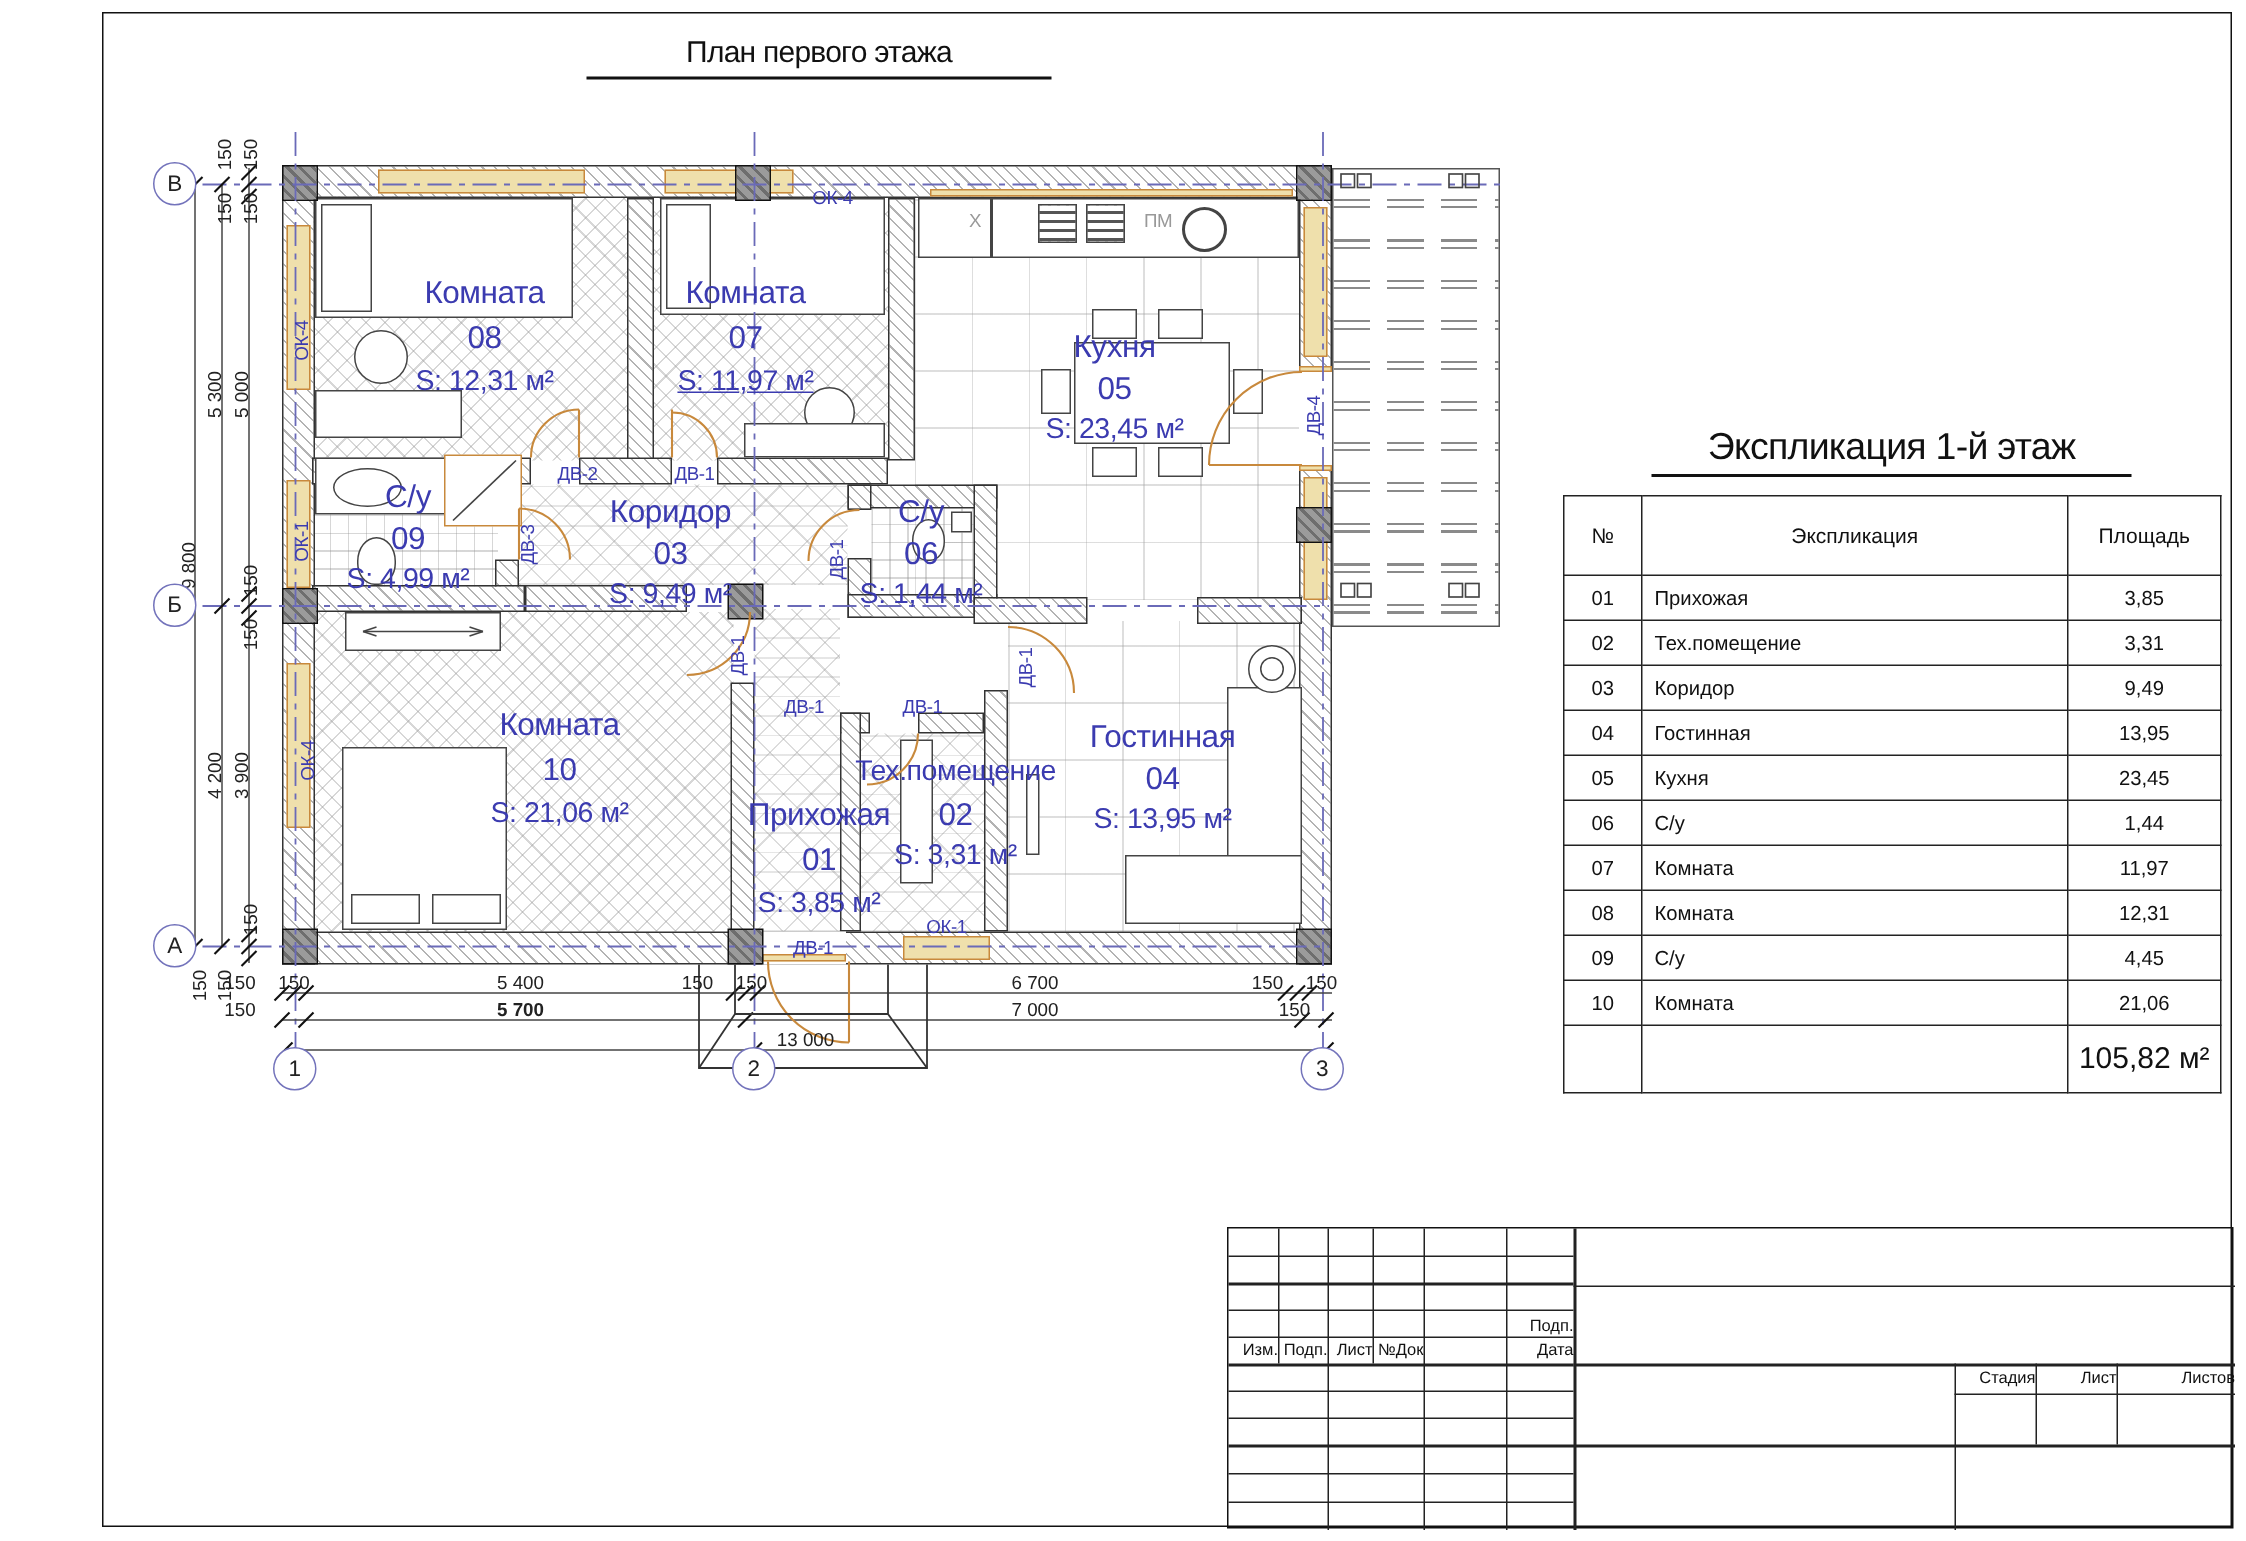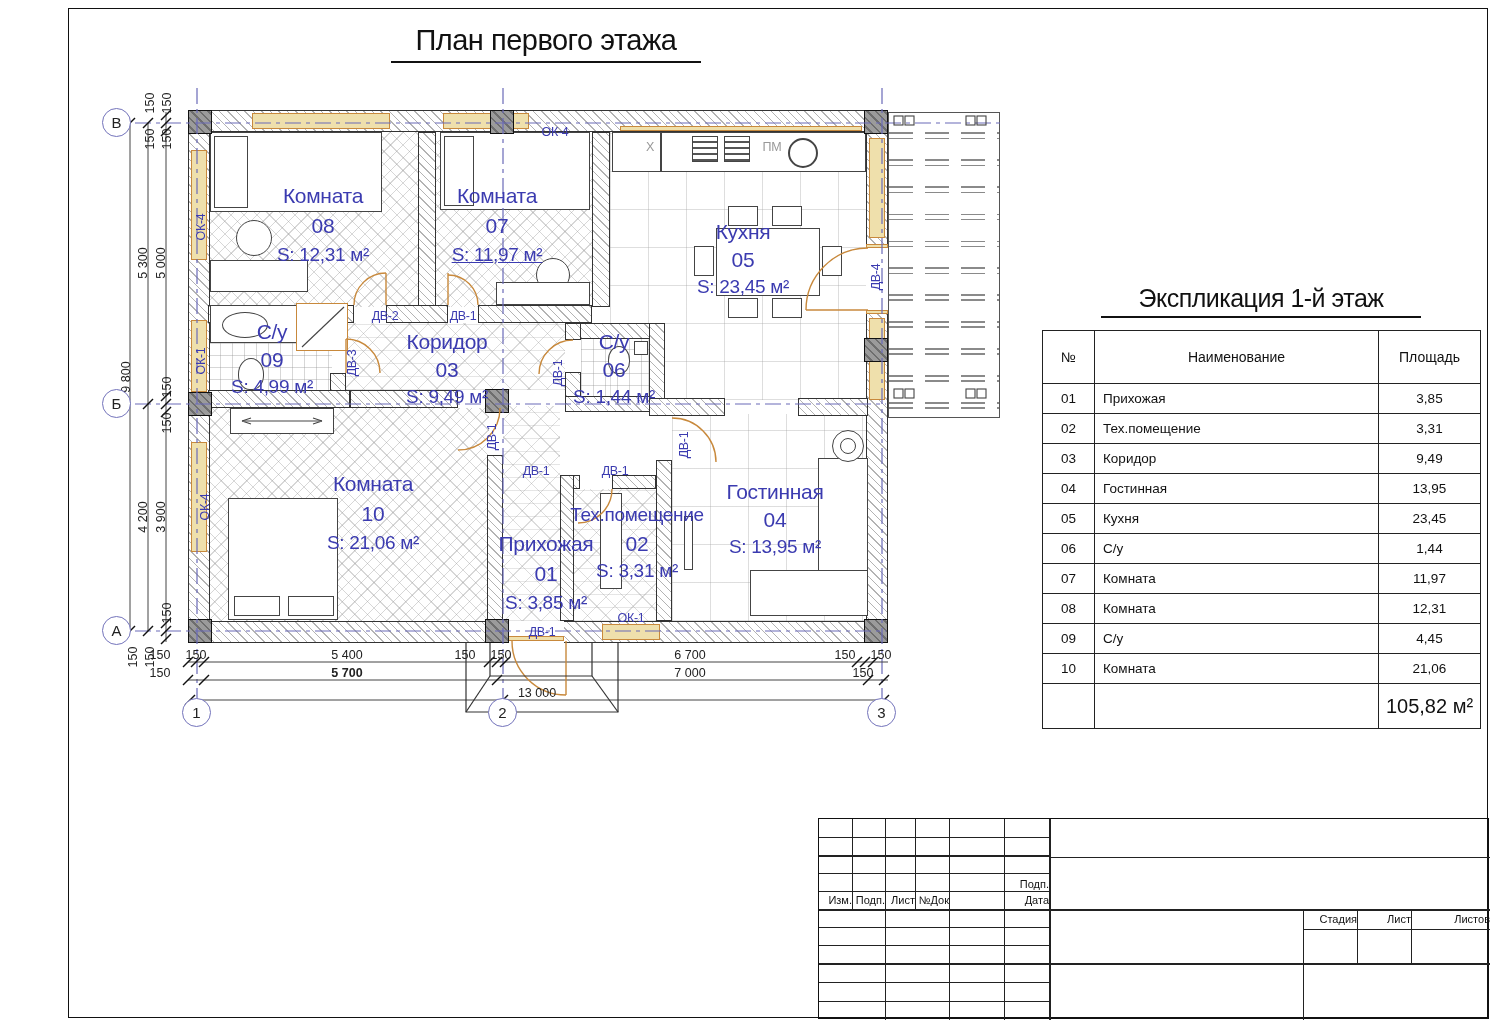--- a/index.html
+++ b/index.html
@@ -36,21 +36,21 @@
   .lblB{position:absolute;color:#3b3bb0;text-align:center;z-index:6;white-space:nowrap;letter-spacing:-.3px;}
   .room-name{font-size:21px;} .room-num{font-size:21px;} .room-area{font-size:19px;}
   .tag{font-size:12.5px;width:44px;margin-left:-22px;}
   .rot{transform:rotate(-90deg);}
   .dimt{position:absolute;color:#222;font-size:12.5px;text-align:center;z-index:6;white-space:nowrap;width:60px;margin-left:-30px;}
   .grey{color:#999;}
   .bubble{position:absolute;width:29px;height:29px;border:1.4px solid #7373bb;border-radius:50%;
           display:flex;align-items:center;justify-content:center;font-size:15px;color:#222;background:#fff;
           z-index:6;box-sizing:border-box;}
   
-  .main-title{position:absolute;left:391px;top:24px;width:310px;text-align:center;font-size:29px;color:#111;
+  .main-title{position:absolute;left:391px;top:24px;width:310px;text-align:center;font-size:20px;color:#111;
               border-bottom:2px solid #111;padding-bottom:4px;letter-spacing:-.5px;z-index:6;}
   .exp-wrap{position:absolute;left:1042px;top:284px;width:438px;z-index:6;}
   .exp-title{width:320px;margin:0 auto 12px auto;text-align:center;font-size:25px;color:#111;
              border-bottom:2px solid #111;padding-bottom:3px;letter-spacing:-.5px;}
   table.exp{border-collapse:collapse;width:438px;table-layout:fixed;}
   table.exp th,table.exp td{border:1.5px solid #222;color:#111;overflow:hidden;}
   table.exp th{font-weight:normal;font-size:14px;height:50px;}
   table.exp td{font-size:13.5px;height:27px;text-align:center;}
   table.exp td.nm{text-align:left;padding-left:8px;}
   table.exp td.tot{font-size:20px;height:42px;}
@@ -346,21 +346,21 @@
     <div class="exp-title">Экспликация 1-й этаж</div>
     <table class="exp">
       <colgroup>
           <col class="c1">
           <col class="c2">
           <col class="c3">
         </colgroup>
       <thead>
         <tr>
           <th>№</th>
-          <th>Наименование</th>
+          <th>Экспликация</th>
           <th>Площадь</th>
         </tr>
       </thead>
       <tbody id="exp-body">
           <tr>
             <td>01</td>
             <td class="nm">Прихожая</td>
             <td>3,85</td>
           </tr>
           <tr>

